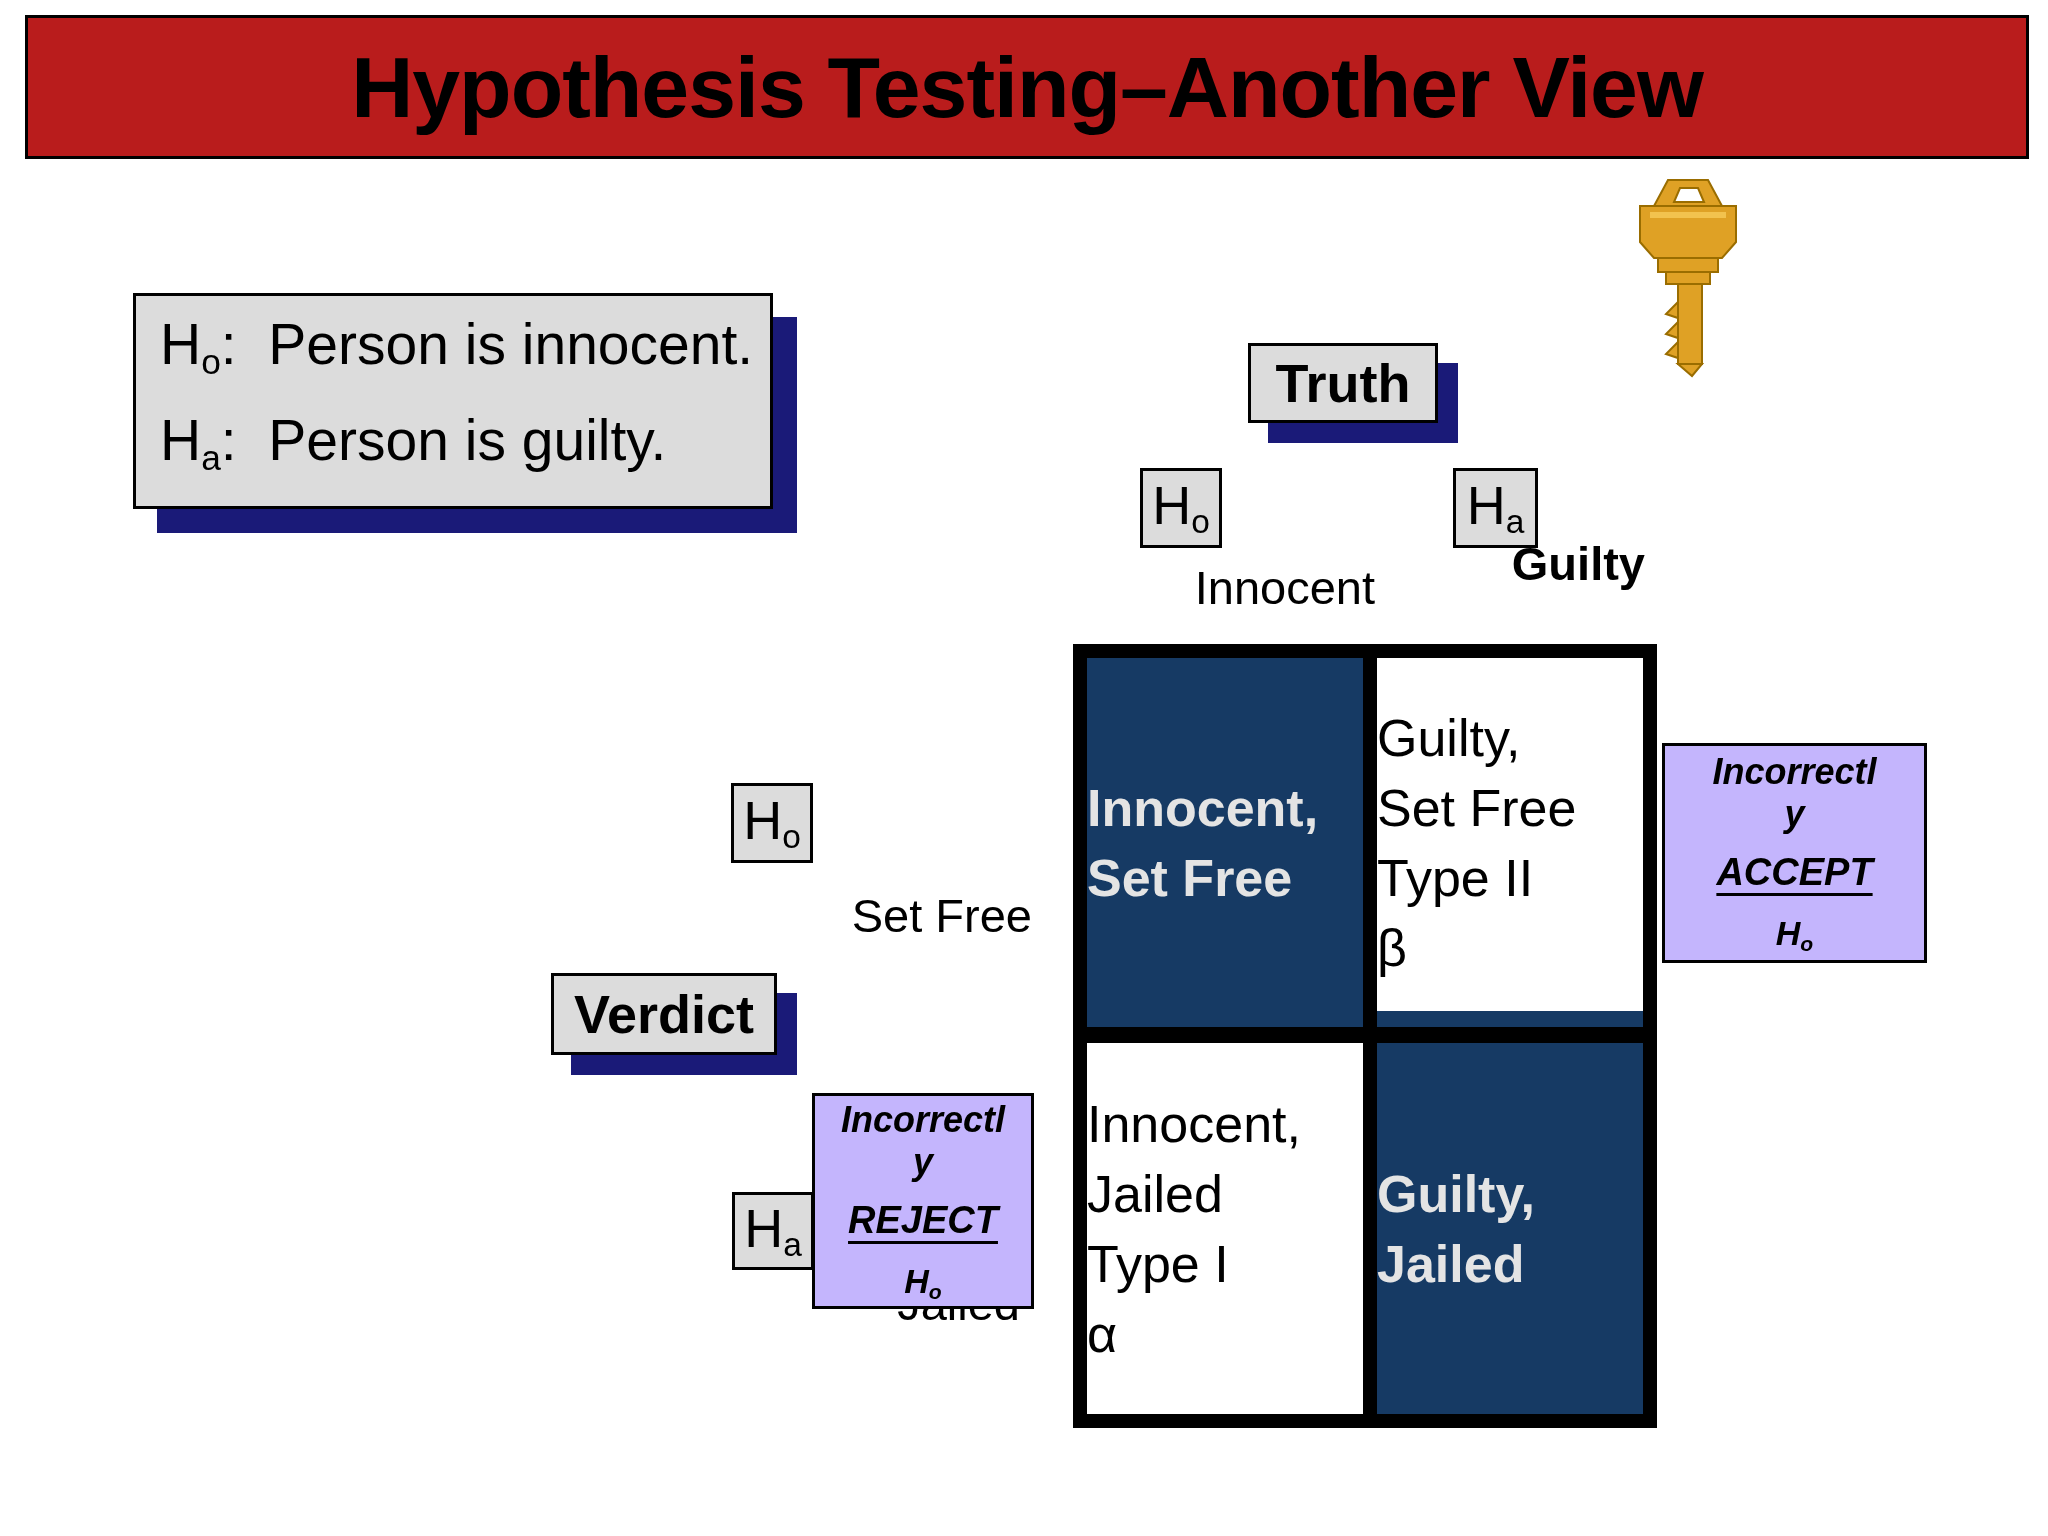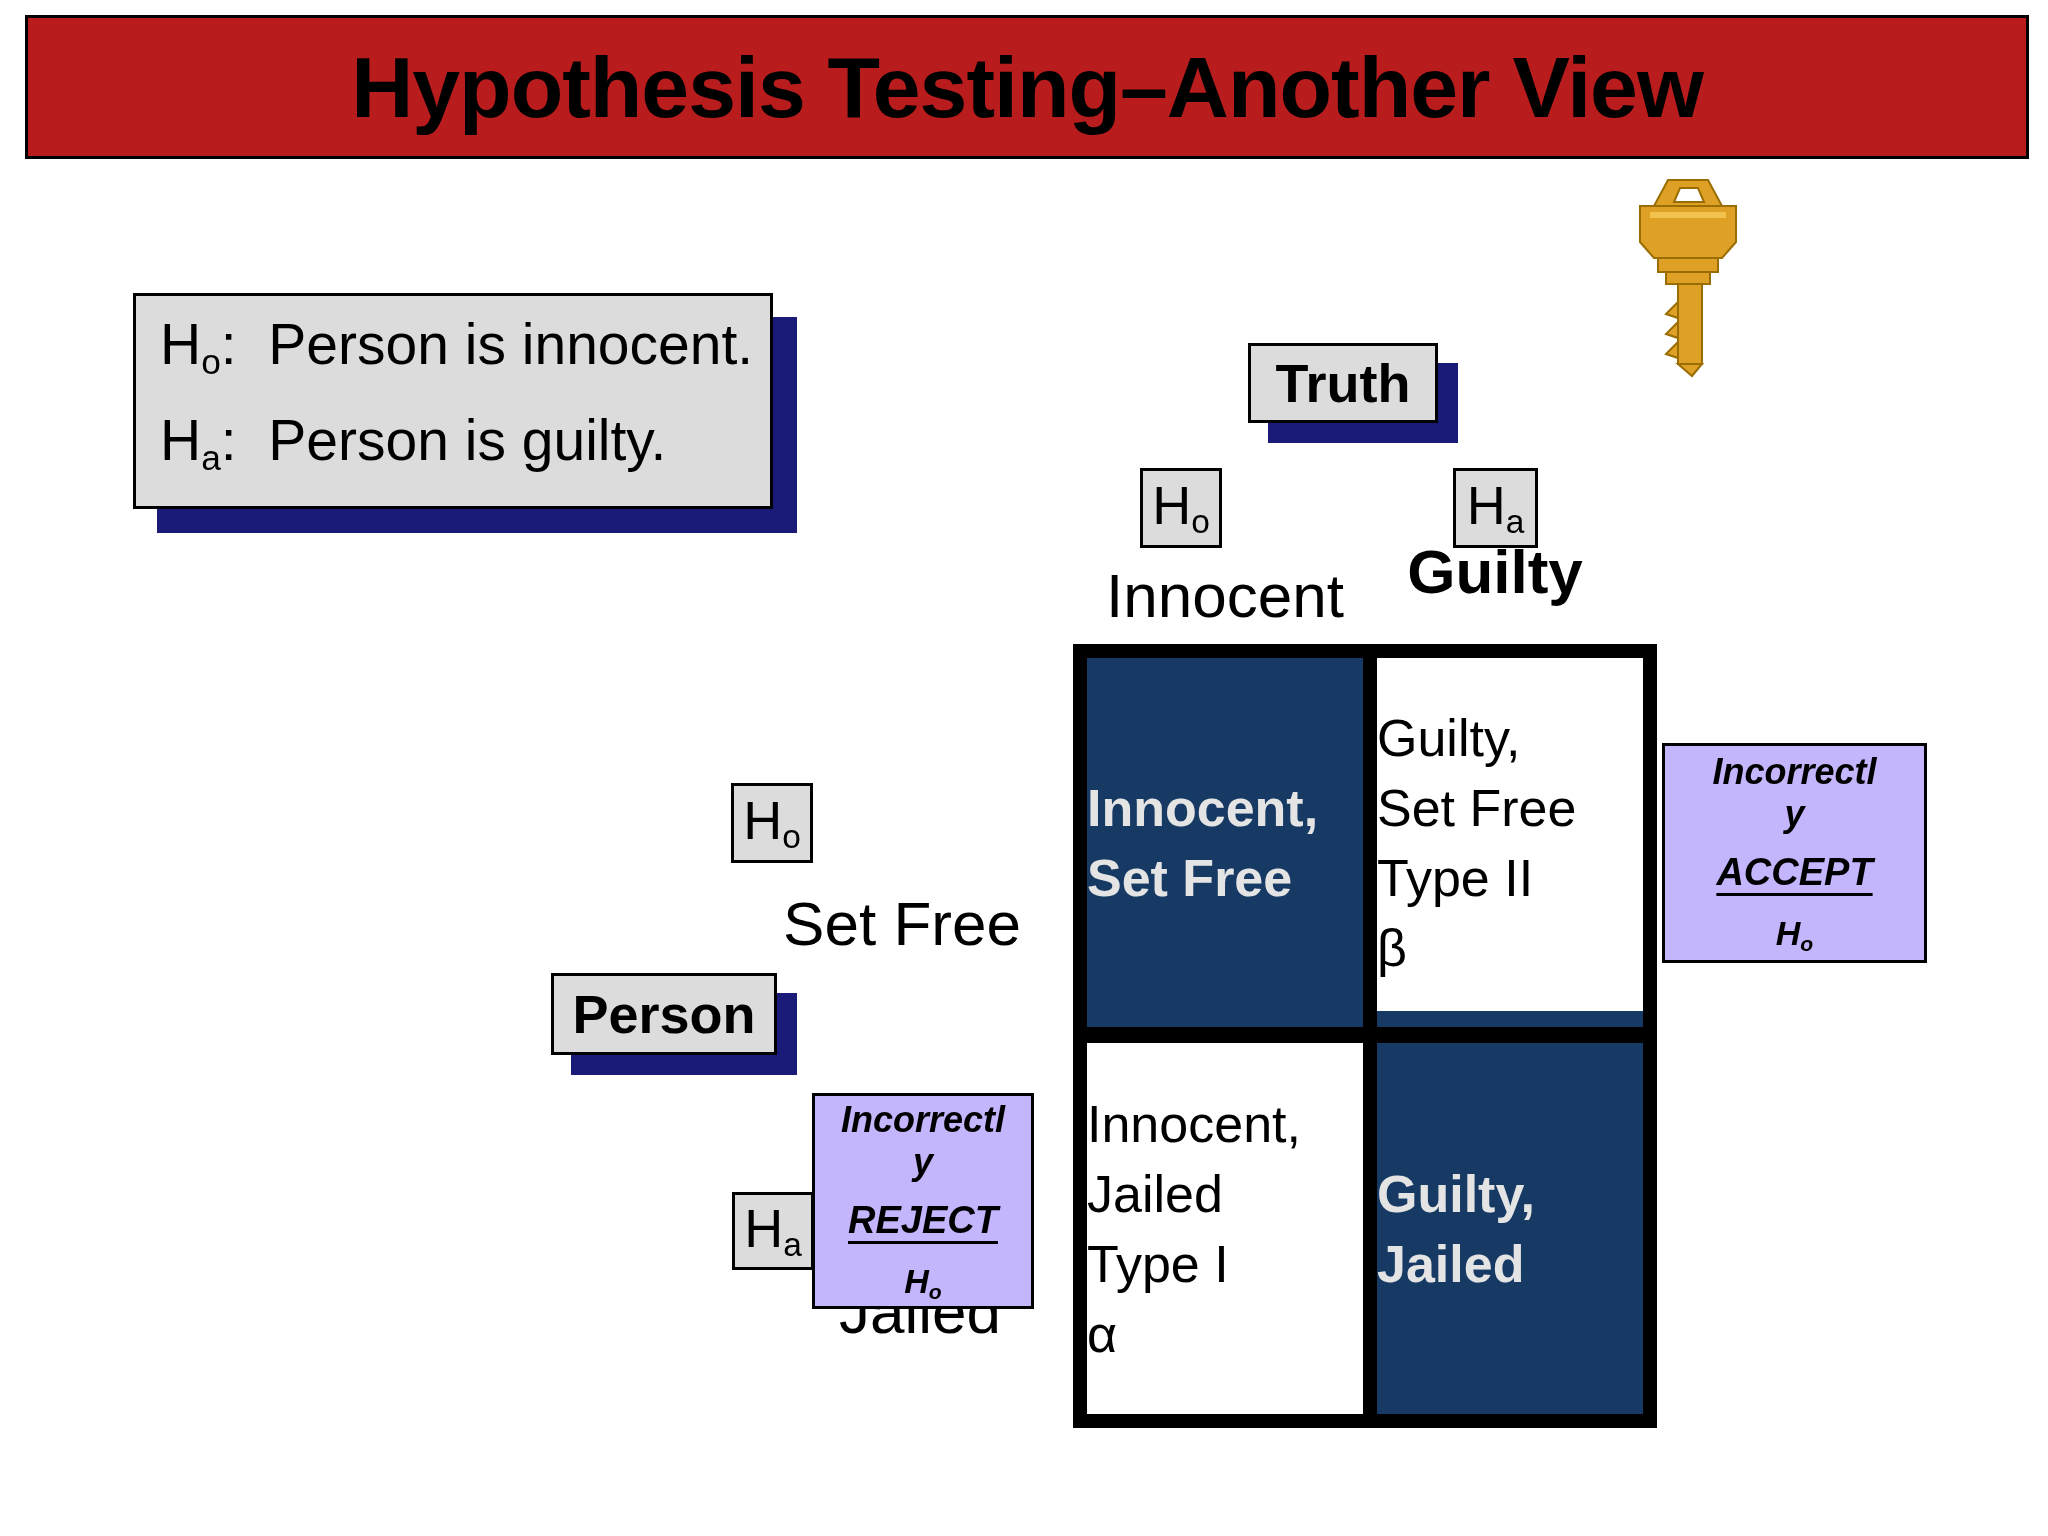--- a/index.html
+++ b/index.html
@@ -29,21 +29,21 @@
   .axis-label{
     display:flex;align-items:center;justify-content:center;
     font-size:54px;font-weight:bold;
   }
   .hbox{
     display:flex;align-items:center;justify-content:center;
     font-size:54px;border-width:3px;
   }
   .sub{font-size:0.62em;vertical-align:-0.28em;}
   .plain-label{
-    position:absolute;font-size:62px;text-align:center;white-space:nowrap;
+    position:absolute;font-size:47px;text-align:right;white-space:nowrap;
   }
   
   .matrix{position:absolute;left:1073px;top:644px;width:584px;height:784px;background:#000;}
   .cell{position:absolute;display:flex;flex-direction:column;align-items:flex-start;justify-content:center;text-align:center;}
   .cell .ln{font-size:52px;line-height:70px;}
   .navy{background:#163A64;color:#E4E4E4;}
   .navy .ln{font-weight:bold;}
   .white{background:#ffffff;color:#000;}
   .cell-tl{left:14px;top:14px;width:276px;height:369px;}
   .cell-tr{left:304px;top:14px;width:266px;height:369px;padding-bottom:0;}
@@ -110,21 +110,21 @@
 
   <div class="plain-label" style="left:1075px;top:560px;width:300px;">Innocent</div>
   <div class="plain-label" style="left:1345px;top:536px;width:300px;font-weight:bold;">Guilty</div>
 
   <div class="graybox hbox" style="left:731px;top:783px;width:82px;height:80px;">
     <span><span>H</span><span class="sub">o</span></span>
   </div>
   <div class="plain-label" style="left:772px;top:888px;width:260px;">Set Free</div>
 
   <div class="graybox shadowed axis-label" style="left:551px;top:973px;width:226px;height:82px;">
-    <span>Person</span>
+    <span>Verdict</span>
   </div>
 
   <div class="graybox hbox" style="left:732px;top:1192px;width:82px;height:78px;">
     <span><span>H</span><span class="sub">a</span></span>
   </div>
   <div class="plain-label jailed-label" style="left:820px;top:1276px;width:200px;">Jailed</div>
 
   <div class="matrix">
     <div class="cell navy cell-tl">
       <div class="ln">Innocent,</div>

